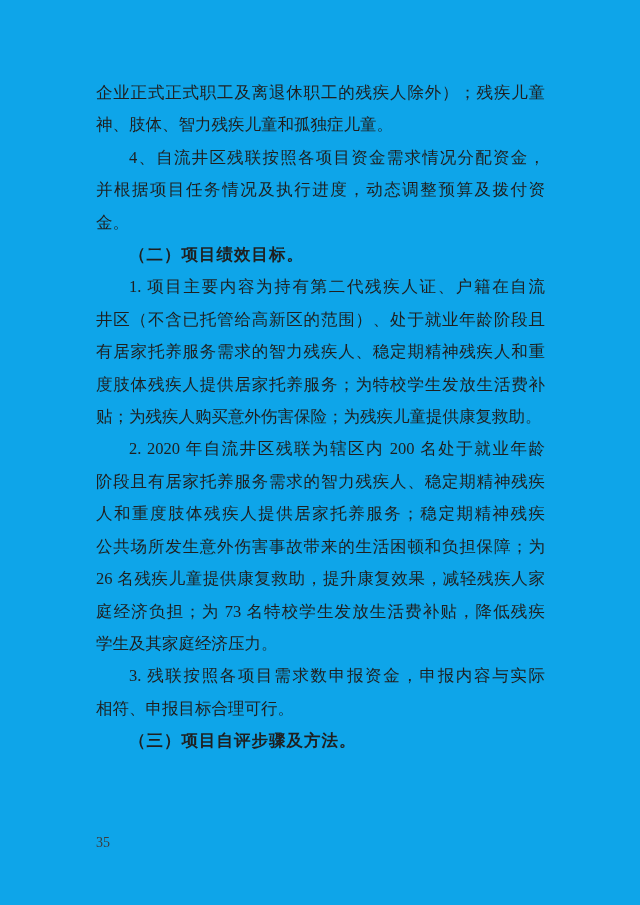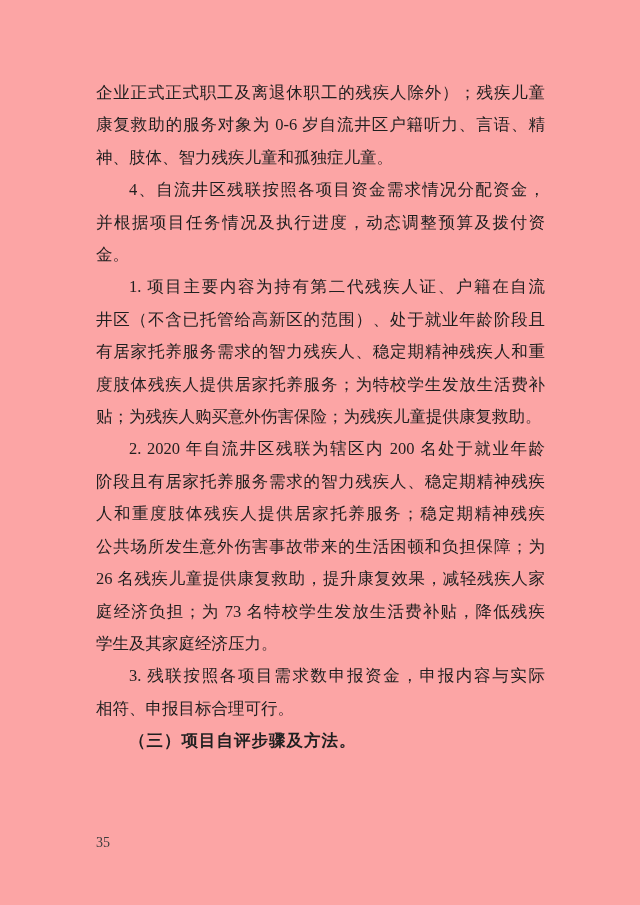--- a/index.html
+++ b/index.html
@@ -4,21 +4,21 @@
 <style>
   html, body {
     margin: 0;
     padding: 0;
     background: #ffffff;
   }
   .page {
     position: relative;
     width: 640px;
     height: 905px;
-    background: #fca5a5;
+    background: #0ea5e9;
     overflow: hidden;
     font-family: "Liberation Serif", "DejaVu Serif", serif;
   }
   .content {
     position: absolute;
     left: 96px;
     top: 77px;
     width: 449px;
     color: #1f1f1f;
     font-size: 16.5px;
@@ -51,27 +51,29 @@
     font-family: "Liberation Serif", "DejaVu Serif", serif;
   }
 </style>
 </head>
 <body>
 
 <div class="page">
   <div class="content" id="content">
       <div class="para body">
         <div class="line">企业正式正式职工及离退休职工的残疾人除外）；残疾儿童</div>
-        <div class="line">康复救助的服务对象为 0-6 岁自流井区户籍听力、言语、精</div>
         <div class="line last">神、肢体、智力残疾儿童和孤独症儿童。</div>
       </div>
       <div class="para body">
         <div class="line indent">4、自流井区残联按照各项目资金需求情况分配资金，</div>
         <div class="line">并根据项目任务情况及执行进度，动态调整预算及拨付资</div>
         <div class="line last">金。</div>
+      </div>
+      <div class="para heading">
+        <div class="line indent last">（二）项目绩效目标。</div>
       </div>
       <div class="para body">
         <div class="line indent">1. 项目主要内容为持有第二代残疾人证、户籍在自流</div>
         <div class="line">井区（不含已托管给高新区的范围）、处于就业年龄阶段且</div>
         <div class="line">有居家托养服务需求的智力残疾人、稳定期精神残疾人和重</div>
         <div class="line">度肢体残疾人提供居家托养服务；为特校学生发放生活费补</div>
         <div class="line last">贴；为残疾人购买意外伤害保险；为残疾儿童提供康复救助。</div>
       </div>
       <div class="para body">
         <div class="line indent">2. 2020 年自流井区残联为辖区内 200 名处于就业年龄</div>

